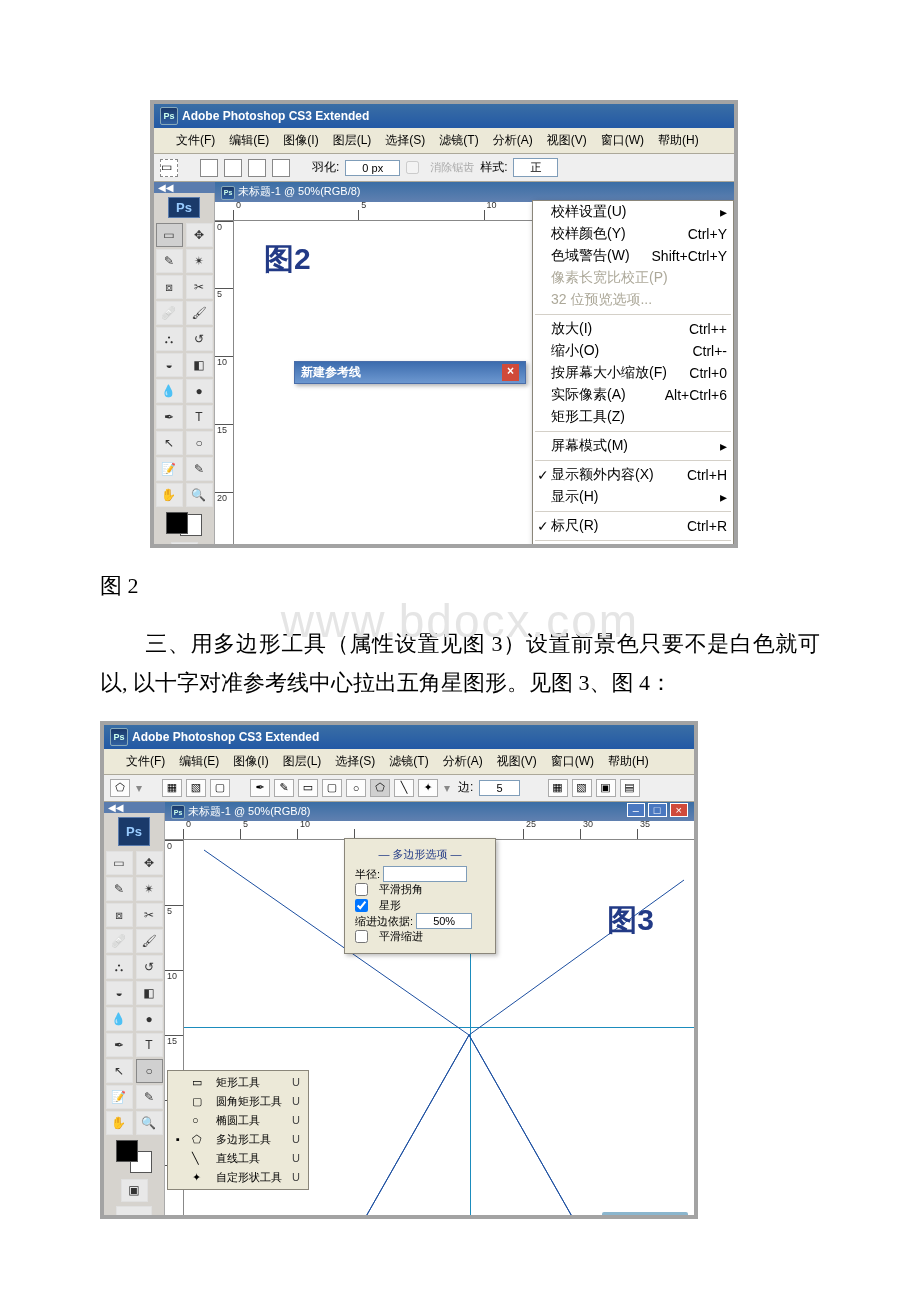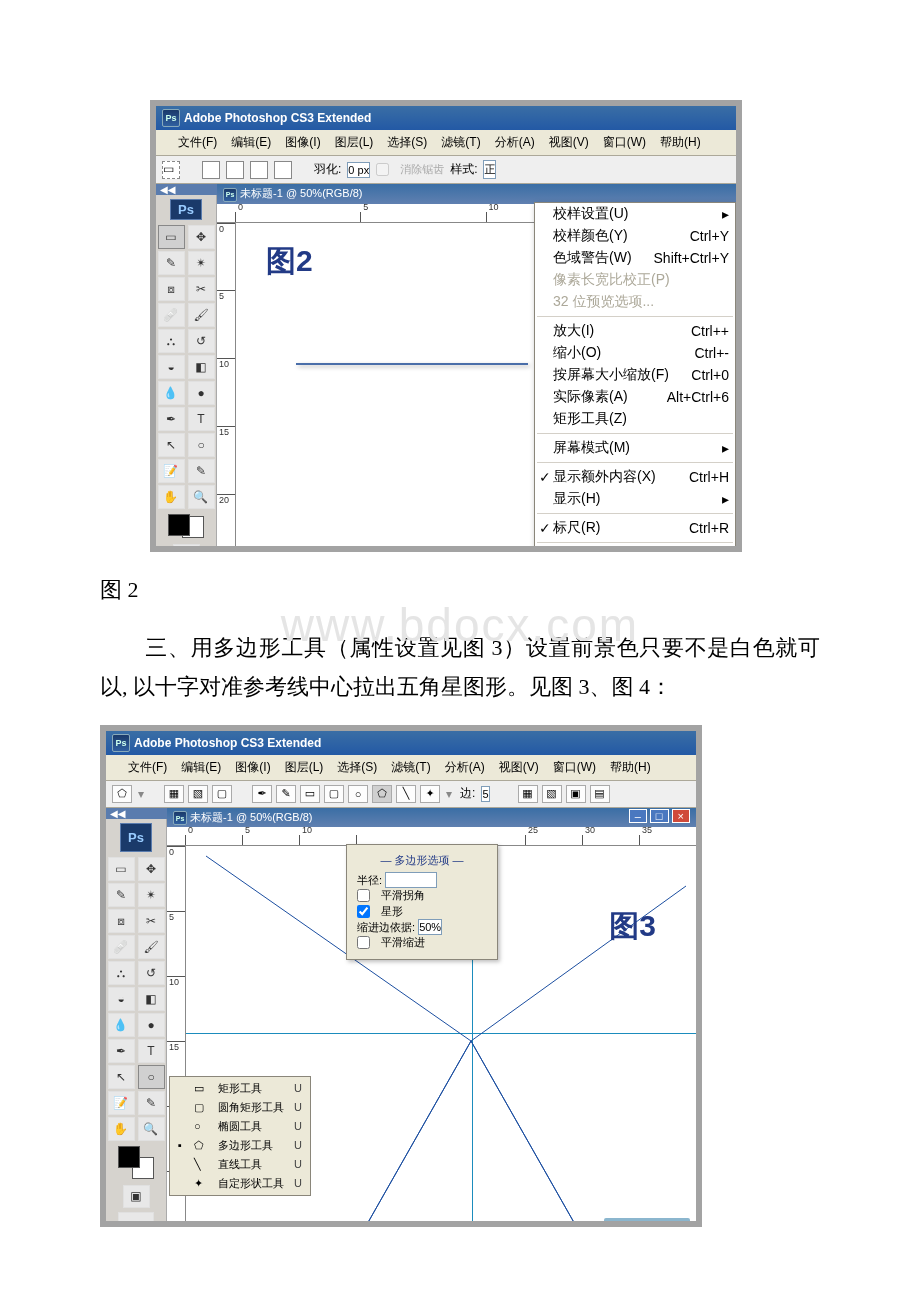--- a/index.html
+++ b/index.html
@@ -5,21 +5,21 @@
 body {
   margin: 0;
   background: #fff;
   font-family: "SimSun", "宋体", serif;
   width: 920px;
 }
 .page {
   padding: 100px 100px 60px;
 }
 .screenshot {
-  border: 6px solid #a3a3a3;
+  border: 4px solid #a3a3a3;
   background: #701a75;
   font-family: "SimSun", "宋体", Tahoma, sans-serif;
   font-size: 12px;
   color: #000;
   position: relative;
   overflow: hidden;
 }
 
 
 .titlebar {
@@ -63,21 +63,21 @@
   background: #efefef;
   border-bottom: 1px solid #aca899;
   padding: 4px 6px;
   display: flex;
   align-items: center;
   gap: 6px;
 }
 .optbox {
   border: 1px solid #7f9db9;
   background: #fff;
-  padding: 1px 0;
+  padding: 1px 16px;
   font-size: 11px;
 }
 .icon-sq {
   width: 16px; height: 16px;
   border: 1px solid #888;
   background: #fff;
   display: inline-block;
 }
 .chk {
   display: inline-flex;
@@ -382,20 +382,24 @@
             <div class="tick">0</div>
             <div class="tick">5</div>
             <div class="tick">10</div>
             <div class="tick">15</div>
             <div class="tick">20</div>
           </div>
           <div class="canvas">
             <span class="biglabel" style="top:18px;left:30px;">图2</span>
 
             <div class="dialog" style="left:60px; top:140px; width:230px;">
+              <div class="dtitle">
+                <span>新建参考线</span>
+                <span style="background:#d04a3a;color:#fff;padding:0 5px;">×</span>
+              </div>
             </div>
           </div>
         </div>
       </div>
 
       <div class="ddmenu" id="viewdd">
             <div class="ddrow">
               <span>校样设置(U)</span>
               <span class="shortcut"><span class="arrow"></span></span>
             </div>

